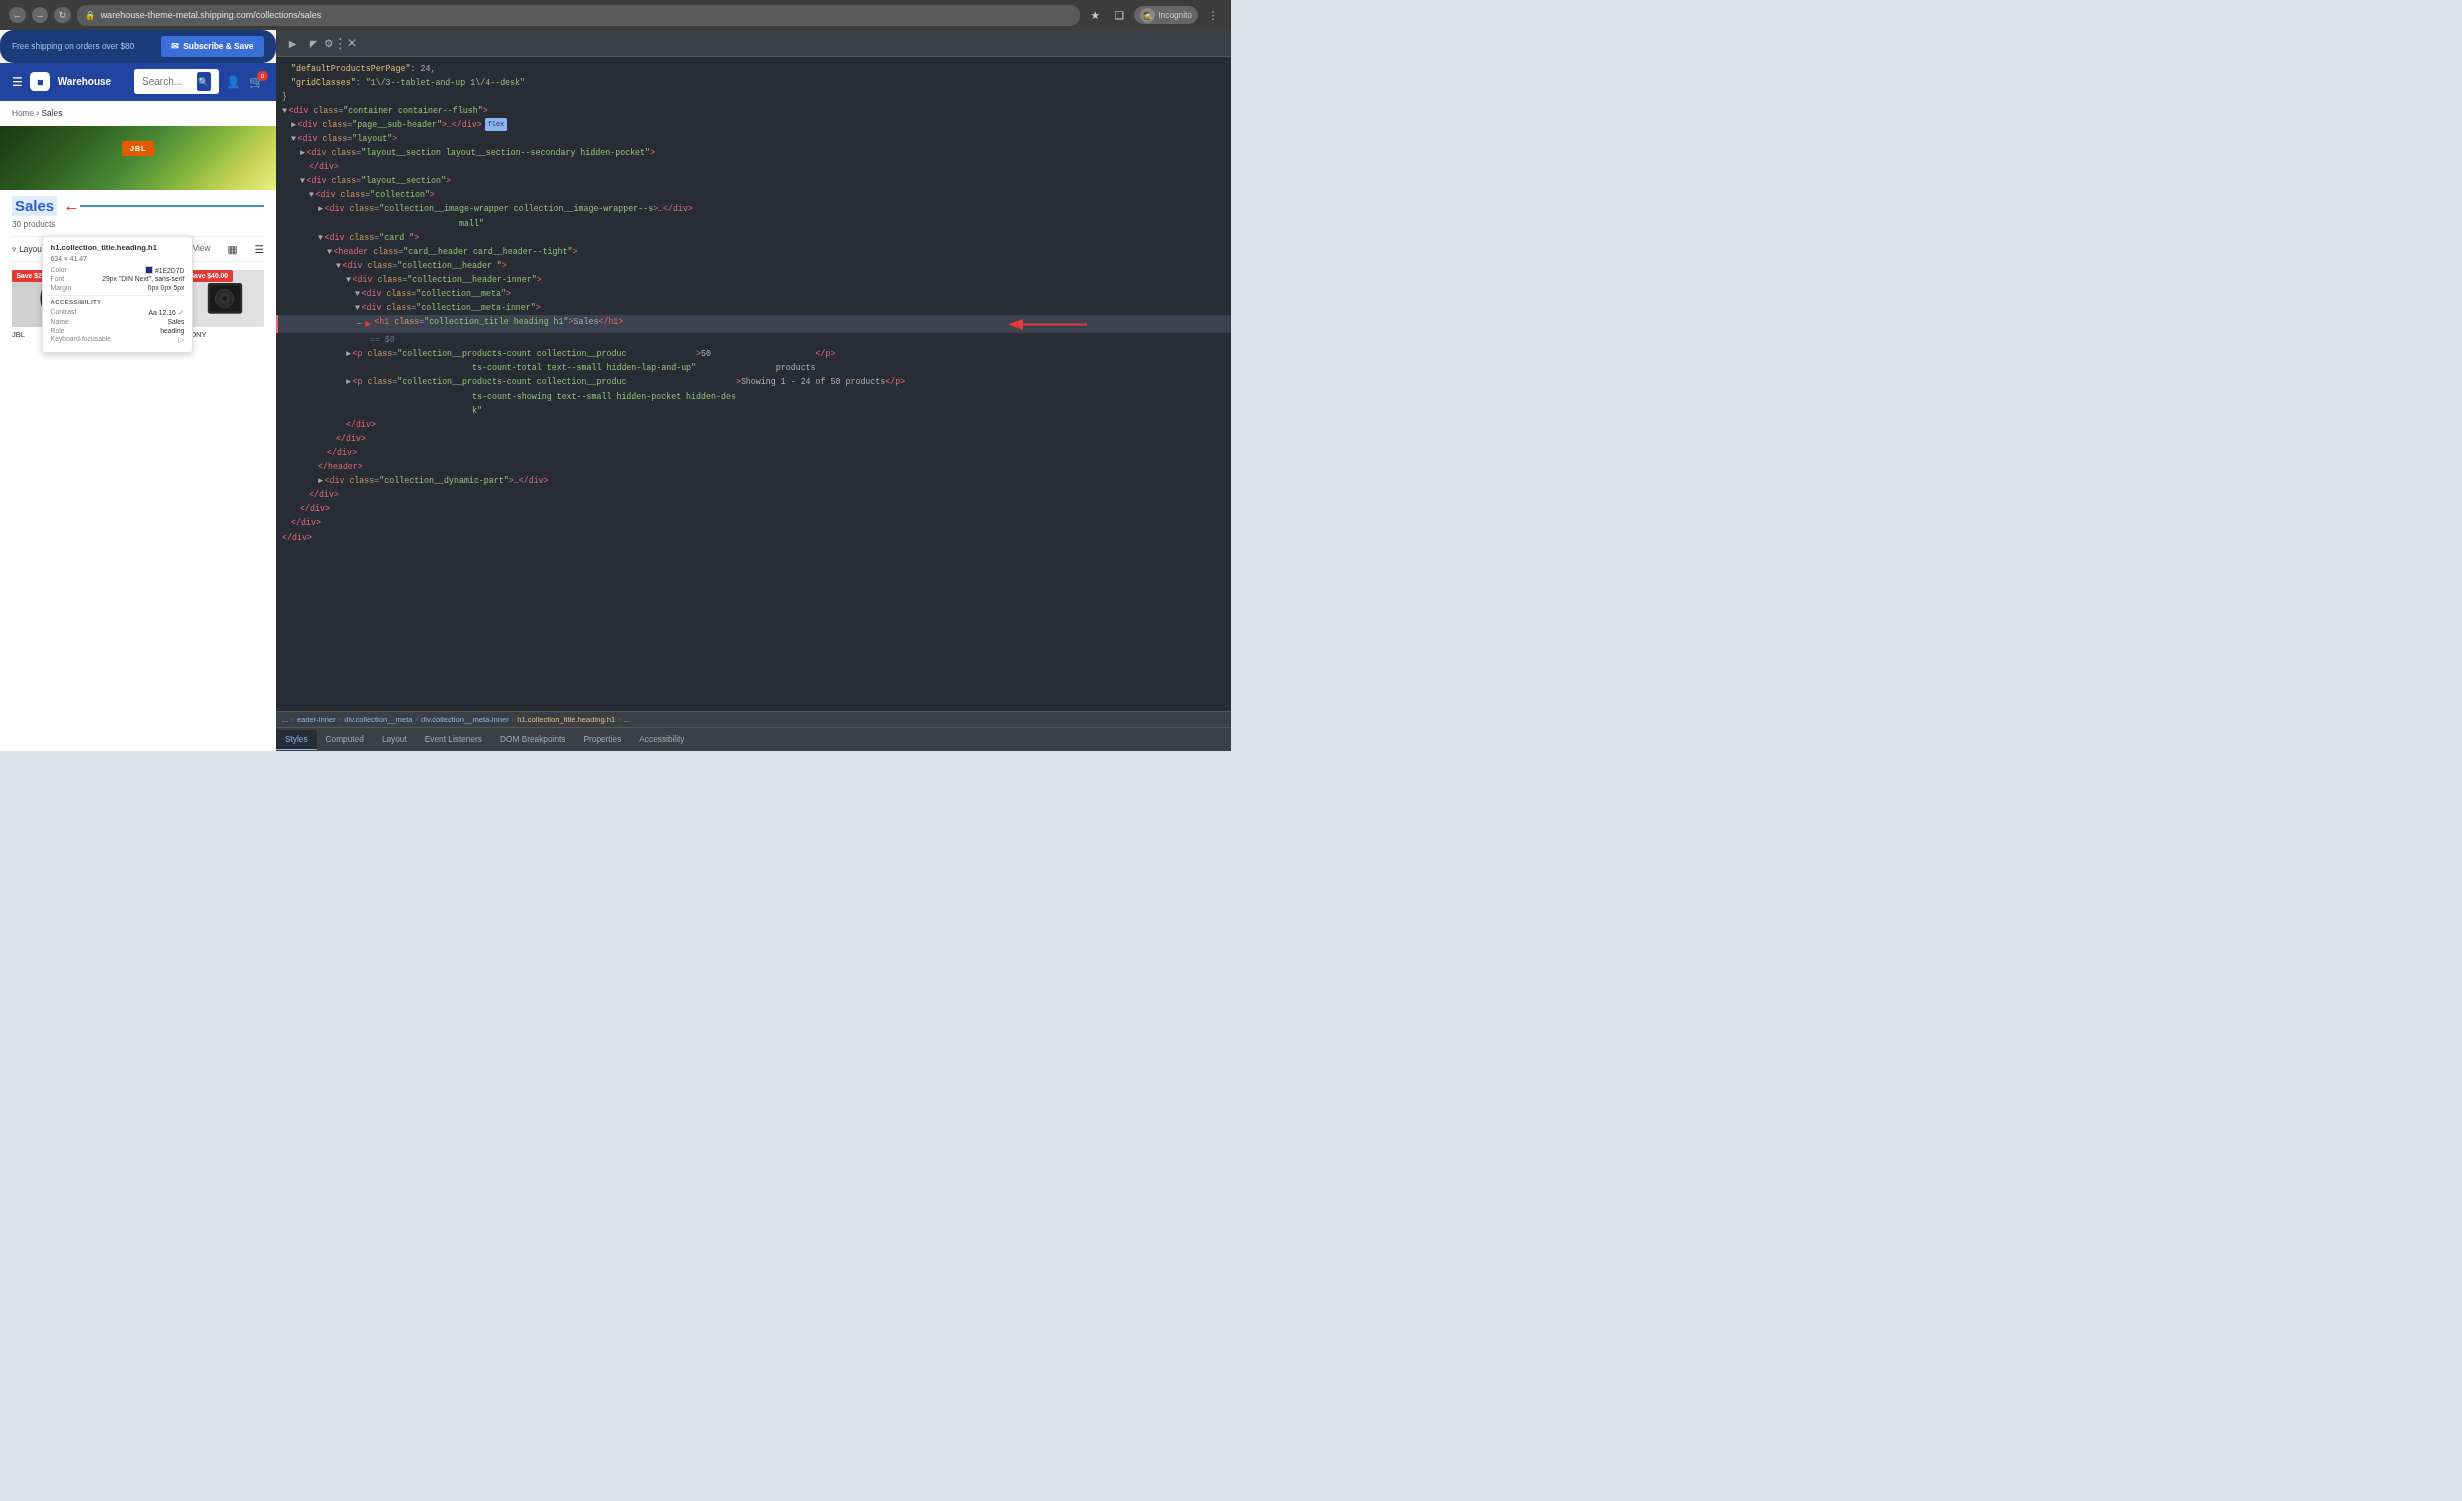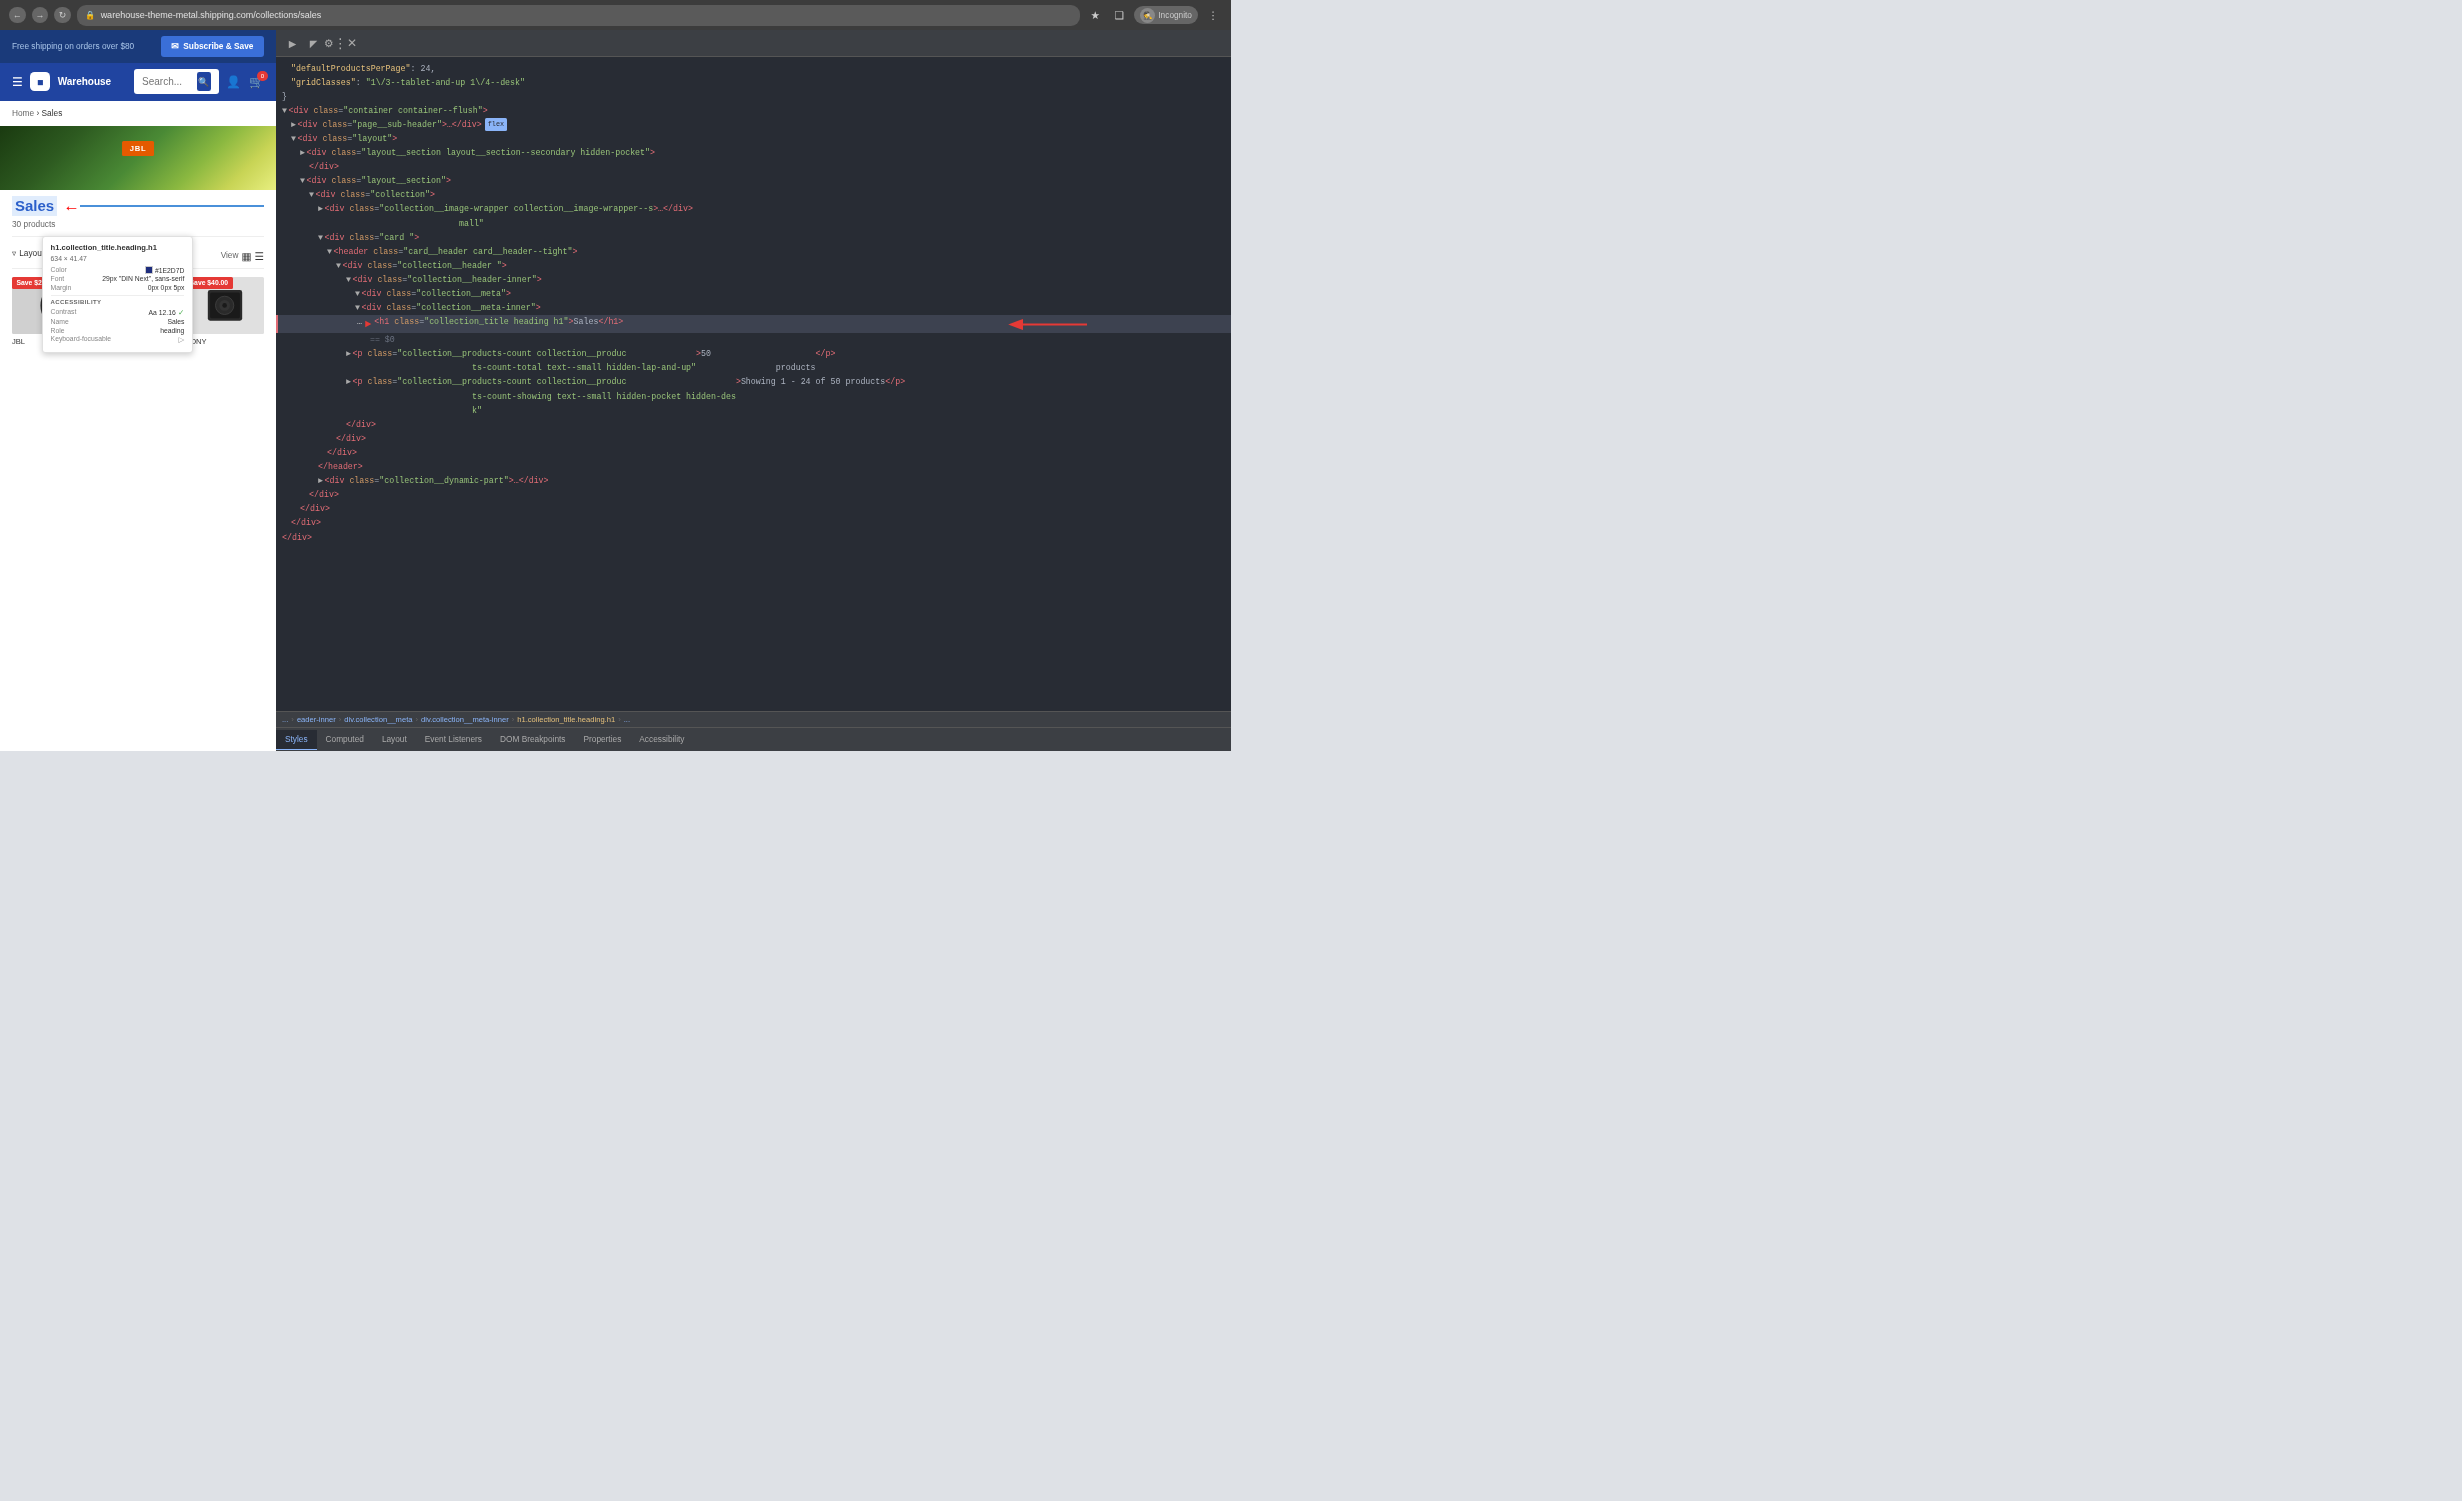--- a/index.html
+++ b/index.html
@@ -14,21 +14,21 @@
     .incognito-badge { background: #666; border-radius: 9px; padding: 1.5px 6px; color: #ccc; font-size: 8.3px; display: flex; align-items: center; gap: 3px; }
     .incognito-icon { width: 15px; height: 15px; background: #888; border-radius: 50%; display: flex; align-items: center; justify-content: center; font-size: 7.6px; }
 
     
     .main-layout { display: flex; width: 100%; height: calc(751px - 30px); }
 
     
     .website-panel { width: 276px; min-width: 276px; background: #f5f5f5; overflow: hidden; display: flex; flex-direction: column; }
 
     
-    .top-banner { background: #1a3a7a; color: white; display: flex; align-items: center; justify-content: space-between; padding: 6px 12px; min-height: 32px; }
+    .top-banner { background: #1a3a7a; color: white; display: flex; align-items: center; justify-content: space-between; padding: 6px 12px; min-height: 32px; border-radius: 14px; }
     .banner-text { font-size: 8.3px; color: #a8c4e8; }
     .subscribe-btn { background: #3a6fd8; border: none; color: white; padding: 5.3px 10.6px; border-radius: 3px; font-size: 8.3px; cursor: pointer; display: flex; align-items: center; gap: 4.5px; font-weight: 600; }
     .subscribe-icon { font-size: 9px; }
 
     
     .store-header { background: #2044a0; padding: 6px 12px; display: flex; align-items: center; gap: 7.6px; min-height: 38px; }
     .hamburger-btn { background: none; border: none; color: white; font-size: 12px; cursor: pointer; }
     .store-logo { background: white; border-radius: 4.5px; width: 19.7px; height: 19.7px; display: flex; align-items: center; justify-content: center; }
     .logo-icon { color: #2044a0; font-size: 10.6px; }
     .store-name { color: white; font-size: 10px; font-weight: 700; flex: 1; }
@@ -58,21 +58,21 @@
     .collection-content { background: white; padding: 0 12px; flex: 1; }
     .sales-title-area { position: relative; padding: 6px 0 3px; }
     .sales-title { color: #2b5fca; font-size: 15px; font-weight: 700; background: rgba(100, 160, 240, 0.2); display: inline-block; padding: 1.5px 3px; }
     .products-count { color: #666; font-size: 8.3px; margin-bottom: 7.6px; }
 
     
     .filter-bar { display: flex; align-items: center; gap: 9px; padding: 6px 0; border-top: 0.8px solid #eee; border-bottom: 0.8px solid #eee; margin-bottom: 7.6px; }
     .filter-btn { background: none; border: none; color: #333; font-size: 8.3px; cursor: pointer; display: flex; align-items: center; gap: 3px; }
     .sort-btn { background: none; border: none; color: #333; font-size: 8.3px; cursor: pointer; }
     .view-label { color: #666; font-size: 8.3px; }
-    .view-btns { display: flex; gap: 3px; margin-left: auto; margin-top: 7px; }
+    .view-btns { display: flex; gap: 17px; margin-left: auto; }
     .view-btn { background: none; border: none; color: #333; cursor: pointer; font-size: 10.6px; }
 
     
     .products-grid { display: grid; grid-template-columns: repeat(3, 1fr); gap: 7.6px; }
     .product-card { position: relative; }
     .save-badge { position: absolute; top: 0; left: 0; background: #e53935; color: white; font-size: 6.8px; font-weight: 700; padding: 2.3px 4.5px; border-radius: 1.5px; z-index: 1; }
     .product-img { width: 100%; height: 57px; background: #f5f5f5; display: flex; align-items: center; justify-content: center; overflow: hidden; }
     .product-brand { color: #333; font-size: 7.6px; margin-top: 3px; }
 
     

